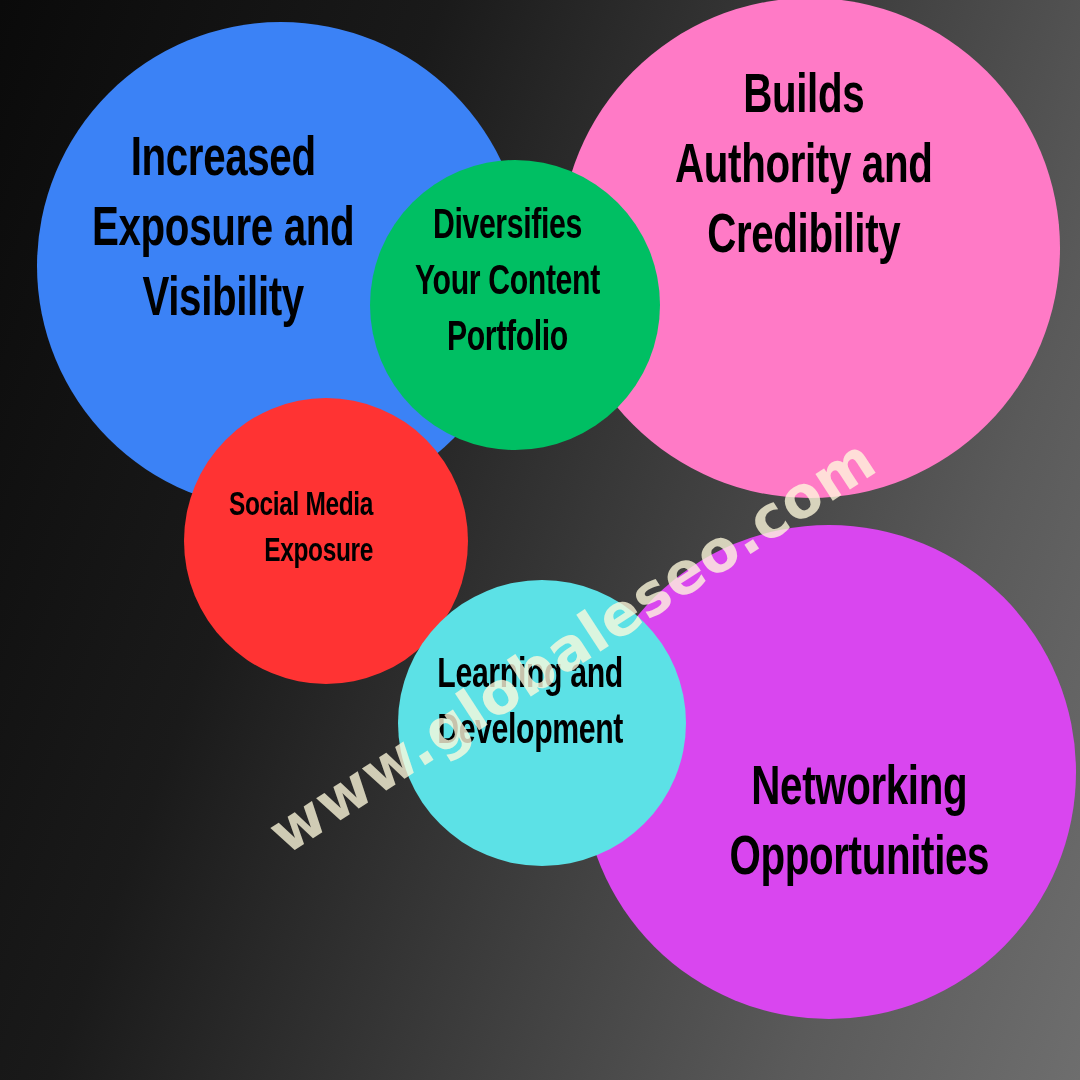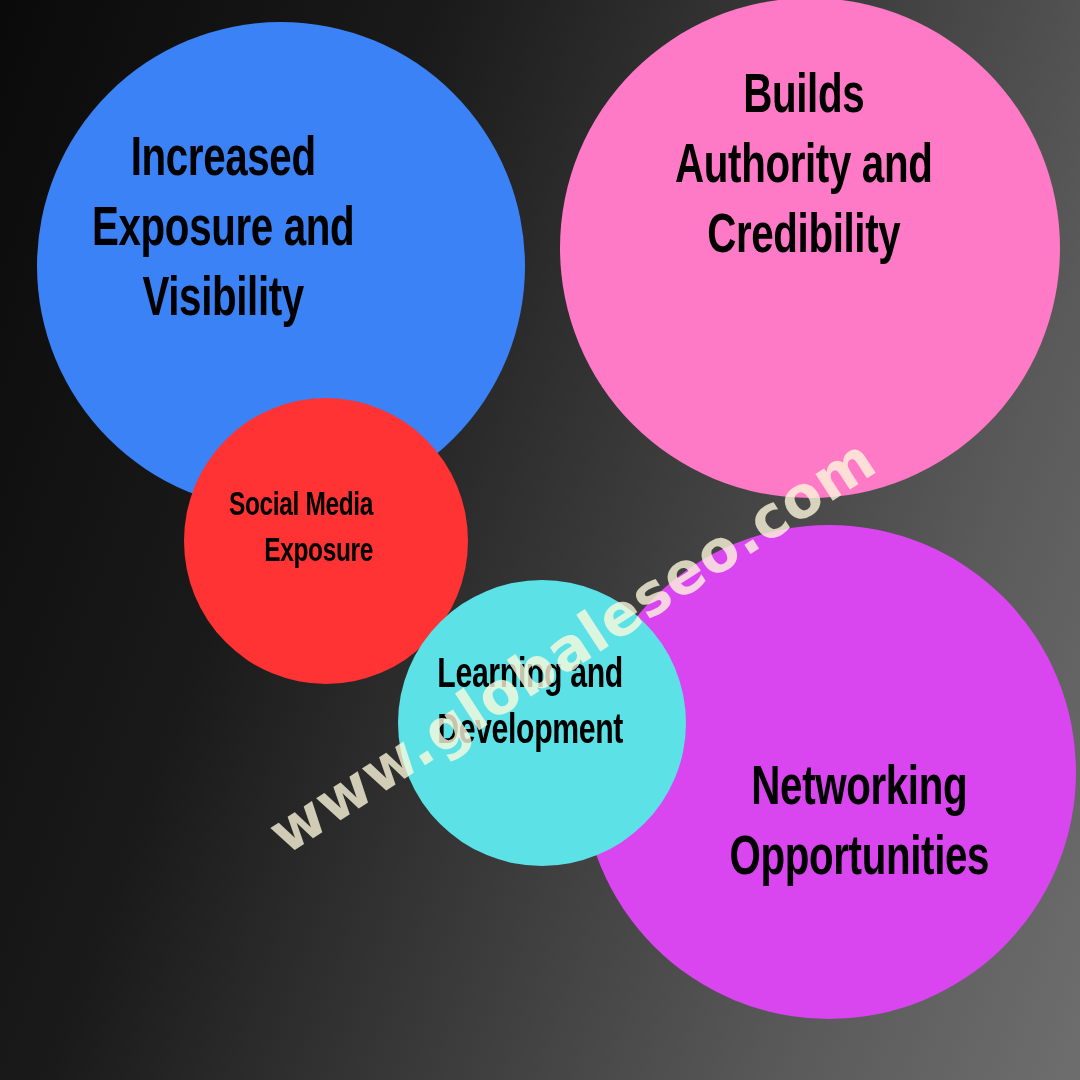--- a/index.html
+++ b/index.html
@@ -49,20 +49,25 @@
 Authority and
 Credibility</div>
   </div>
 
 
   <div class="circle" style="left:582px; top:525px; width:494px; height:494px; background:#d946ef;justify-content:center;">
     <div class="label big" style="margin-top:96px; margin-left:60px;">Networking
 Opportunities</div>
   </div>
 
+  <div class="circle" style="left:370px; top:160px; width:290px; height:290px; background:#00bf63;">
+    <div class="label mid" style="margin-top:-50px; margin-left:-16px;">Diversifies
+Your Content
+Portfolio</div>
+  </div>
 
 
   <div class="circle" style="left:184px; top:398px; width:284px; height:286px; background:#ff3333;text-align:right;">
     <div class="label small" style="margin-top:-30px; margin-left:-50px;">Social Media
 Exposure</div>
   </div>
 
   <div class="circle" style="left:398px; top:580px; width:288px; height:286px; background:#5ce1e6;">
     <div class="label mid" style="margin-top:-44px; margin-left:-24px;">Learning and
 Development</div>

